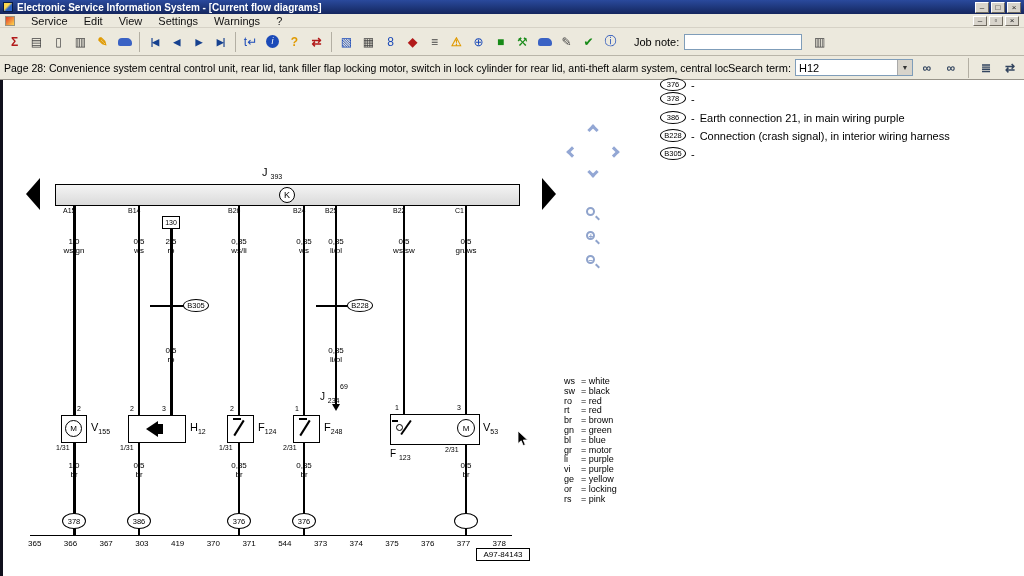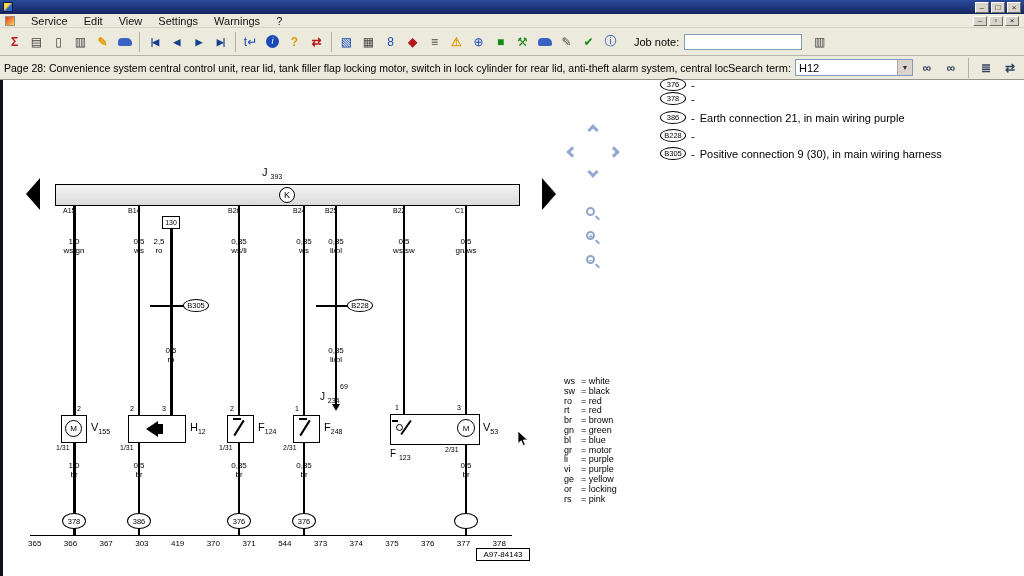--- a/index.html
+++ b/index.html
@@ -88,20 +88,21 @@
 
   #cursor{position:absolute;left:517px;top:430px}
 </style>
 </head>
 <body>
 
 <div id="screen">
 
   <div id="titlebar">
     <span class="appicon"></span>
+    <span class="ttext">Electronic Service Information System - [Current flow diagrams]</span>
     <span class="winbtns">
       <span class="winbtn">–</span>
       <span class="winbtn">□</span>
       <span class="winbtn">×</span>
     </span>
   </div>
 
   <div id="menubar">
     <span class="appicon2"></span>
     <span class="mitem">Service</span>
@@ -245,25 +246,25 @@
     <span>-</span>
   </div>
   <div class="legrow" style="left:660px;top:111px">
     <span class="legref">386</span>
     <span>-</span>
     <span>Earth connection 21, in main wiring purple</span>
   </div>
   <div class="legrow" style="left:660px;top:129px">
     <span class="legref">B228</span>
     <span>-</span>
+    <span>Connection (crash signal), in interior wiring harness</span>
   </div>
   <div class="legrow" style="left:660px;top:147px">
     <span class="legref">B305</span>
     <span>-</span>
-    <span>Positive connection 9 (30), in main wiring harness</span>
   </div>
 
   <span class="chev" style="left:589px;top:126px;transform:rotate(45deg)"></span>
   <span class="chev" style="left:568px;top:148px;transform:rotate(-45deg)"></span>
   <span class="chev" style="left:610px;top:148px;transform:rotate(135deg)"></span>
   <span class="chev" style="left:589px;top:168px;transform:rotate(225deg)"></span>
   <span class="mag" style="left:584px;top:206px">
       <span class="lens"></span>
       <span class="handle"></span>
     </span>
@@ -299,21 +300,21 @@
   <div class="wire" style="left:138px;top:206px;width:2px;height:209px"></div>
   <div class="wire" style="left:170px;top:229px;width:3px;height:186px"></div>
   <div class="wire" style="left:238px;top:206px;width:2px;height:209px"></div>
   <div class="wire" style="left:303px;top:206px;width:2px;height:209px"></div>
   <div class="wire" style="left:335px;top:206px;width:2px;height:198px"></div>
   <div class="wire" style="left:403px;top:206px;width:2px;height:209px"></div>
   <div class="wire" style="left:465px;top:206px;width:2px;height:208px"></div>
 
   <div class="spec" style="left:74px;top:237px"><span>1,0</span><br><span>ws/gn</span></div>
   <div class="spec" style="left:139px;top:237px"><span>0,5</span><br><span>ws</span></div>
-  <div class="spec" style="left:159px;top:237px"><span>2,5</span><br><span>ro</span></div>
+  <div class="spec" style="left:171px;top:237px"><span>2,5</span><br><span>ro</span></div>
   <div class="spec" style="left:239px;top:237px"><span>0,35</span><br><span>ws/li</span></div>
   <div class="spec" style="left:304px;top:237px"><span>0,35</span><br><span>ws</span></div>
   <div class="spec" style="left:336px;top:237px"><span>0,35</span><br><span>li/bl</span></div>
   <div class="spec" style="left:404px;top:237px"><span>0,5</span><br><span>ws/sw</span></div>
   <div class="spec" style="left:466px;top:237px"><span>0,5</span><br><span>gn/ws</span></div>
 
   <div class="wire" style="left:150px;top:305px;width:36px;height:2px"></div>
   <div class="ellref" style="left:183px;top:299px;width:26px;height:13px">B305</div>
   <div class="spec" style="left:171px;top:346px"><span>0,5</span><br><span>ro</span></div>
 

